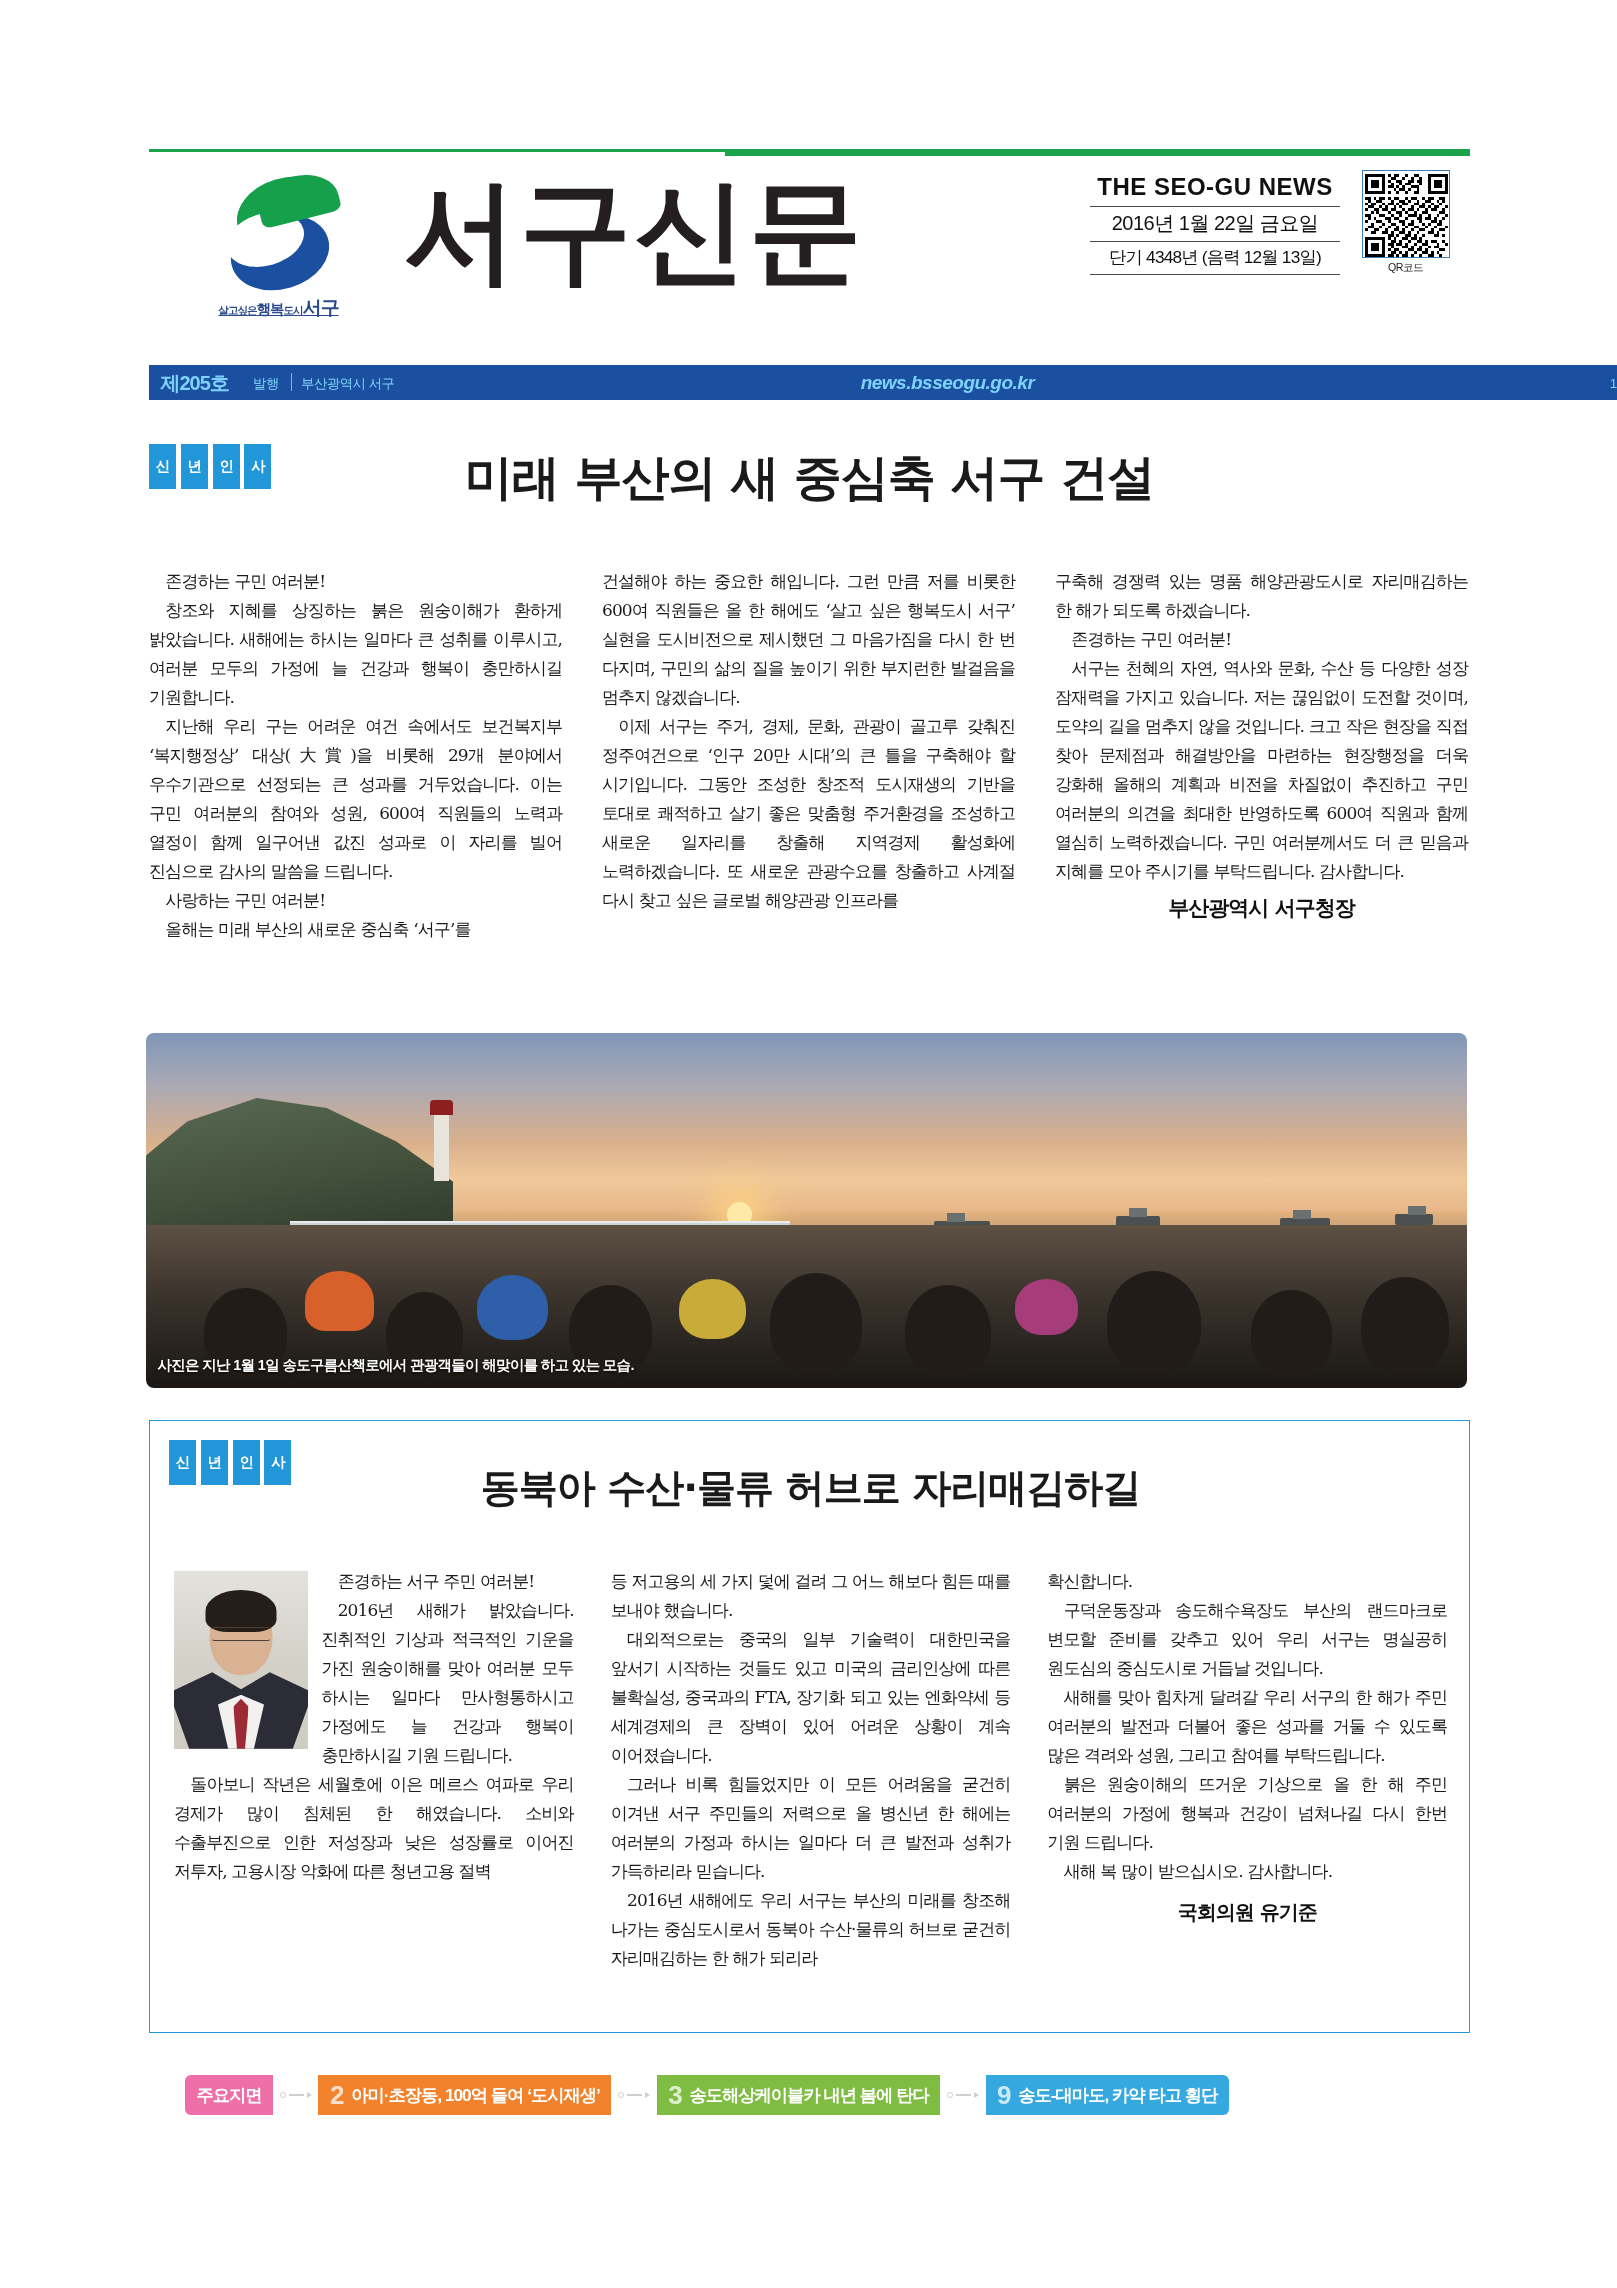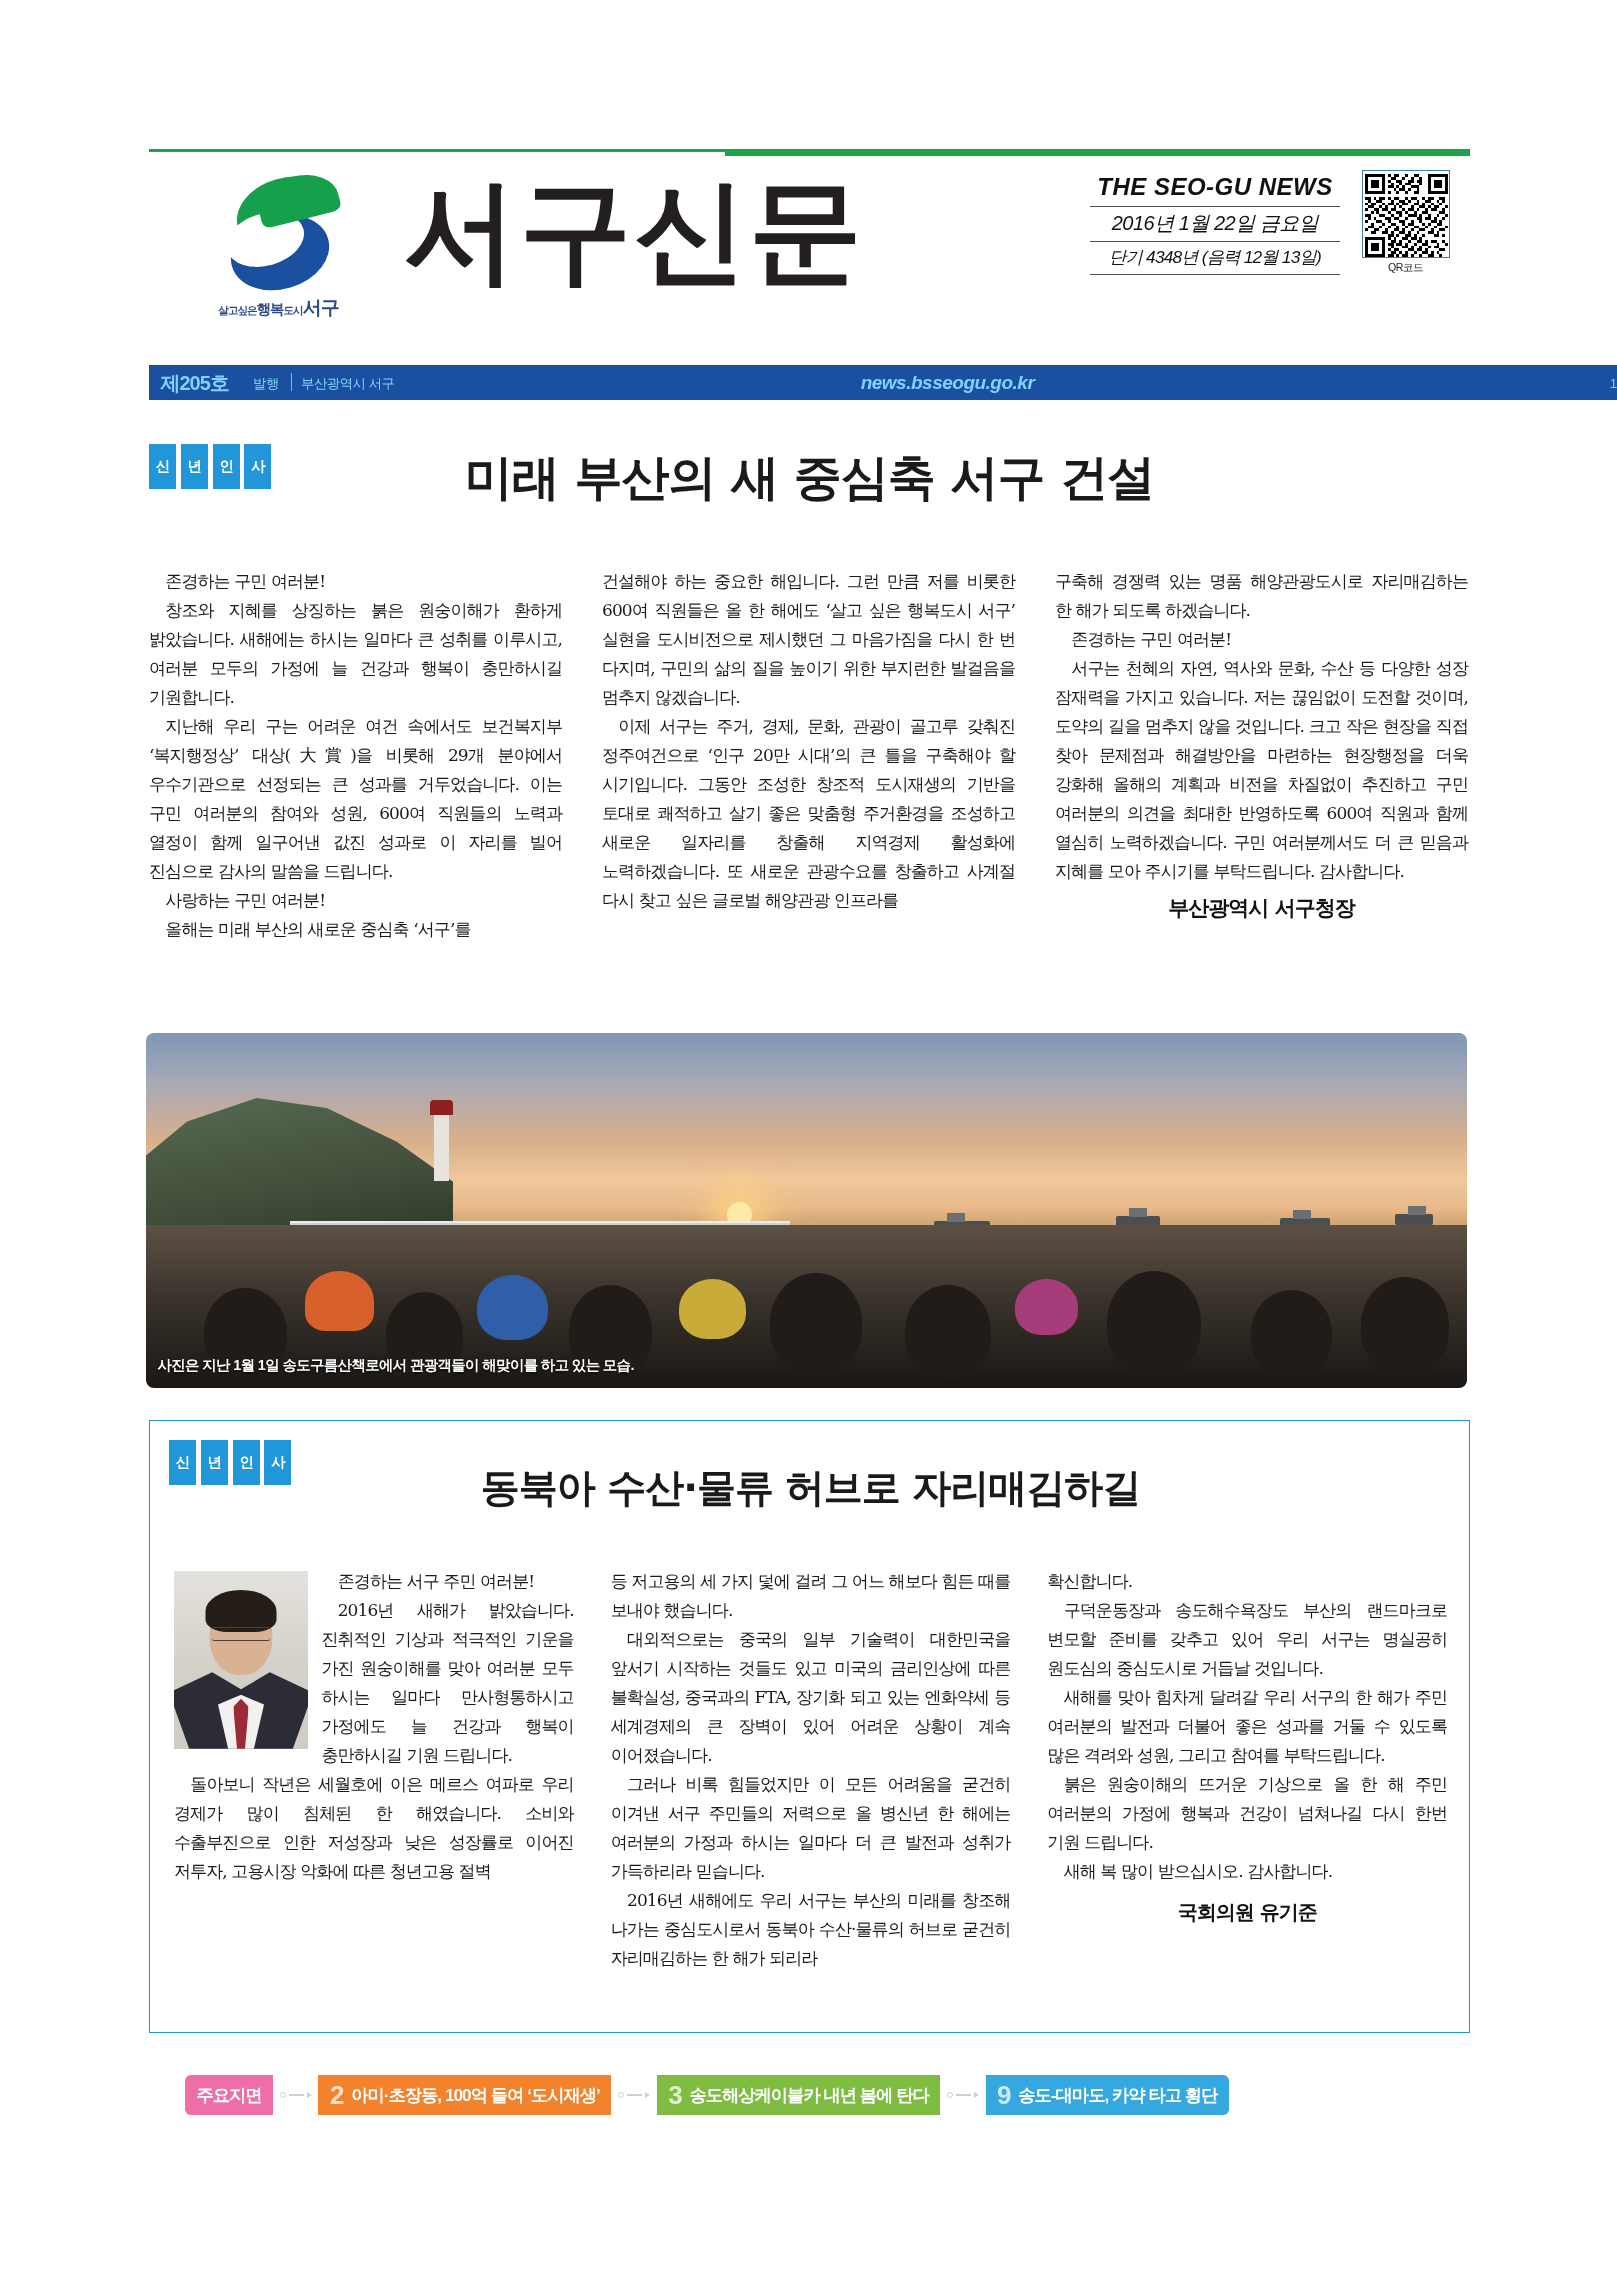--- a/index.html
+++ b/index.html
@@ -34,32 +34,32 @@
   .logo-mark .blue::after {
     content: ""; position: absolute; left: 0px; top: -5.8px; width: 79px; height: 52px;
     background: #fff; border-radius: 42px / 28px;
   }
   .logo-mark .green-top {
     position: absolute; left: 38px; top: 0px; width: 81px; height: 44px;
     background: #16a04c; border-radius: 42px 42px 9.6px 9.6px / 29px 29px 7.7px 7.7px;
     transform: rotate(-14deg);
   }
   .logo-text { margin-top: 3.8px; color: #2b4a8b; font-weight: bold; letter-spacing: -1px;
-               font-size: 14.4px; white-space: nowrap; }
+               font-size: 14.4px; white-space: nowrap; text-decoration: underline; }
   .logo-text .small { font-size: 10.6px; }
   .logo-text .big { font-size: 19px; }
 
   .paper-title {
     position: absolute; left: 255px; top: 9.6px; width: 615px; height: 154px;
     font-family: "DejaVu Sans", sans-serif;
     font-size: 113px; font-weight: bold; color: #231f20;
     letter-spacing: 1.9px; line-height: 144px; white-space: nowrap;
   }
 
-  .datebox { position: absolute; left: 941px; top: 21px; width: 250px; font-style: italic; }
+  .datebox { position: absolute; left: 941px; top: 21px; width: 250px; }
   .datebox .dline { border-bottom: 1.9px solid #4b4b4b; padding: 2.9px 0 4.8px; text-align: center; }
   .datebox .eng { font-size: 24px; font-weight: bold; letter-spacing: 0.5px; color: #111; }
   .datebox .kdate { font-size: 20px; color: #111; letter-spacing: -0.5px; }
   .datebox .ldate { font-size: 17.3px; color: #111; letter-spacing: -0.8px; }
 
   .qr-wrap { position: absolute; left: 1206px; top: 21px; width: 101px; text-align: center; }
   .qr { width: 88px; height: 88px; border: 1.9px solid #3d7fb5; margin: 0 auto; background: #fff; padding: 2.9px; }
   .qr svg { display: block; }
   .qr-label { font-size: 10.6px; color: #222; margin-top: 2.9px; letter-spacing: -0.5px; }
 

